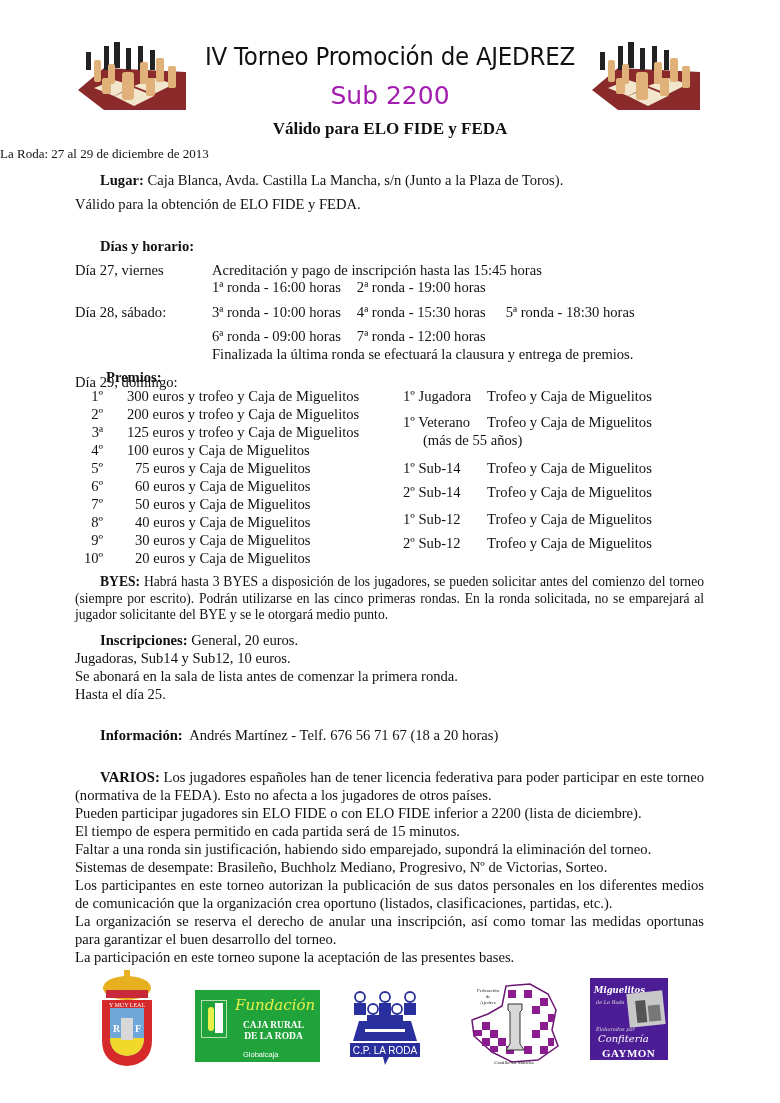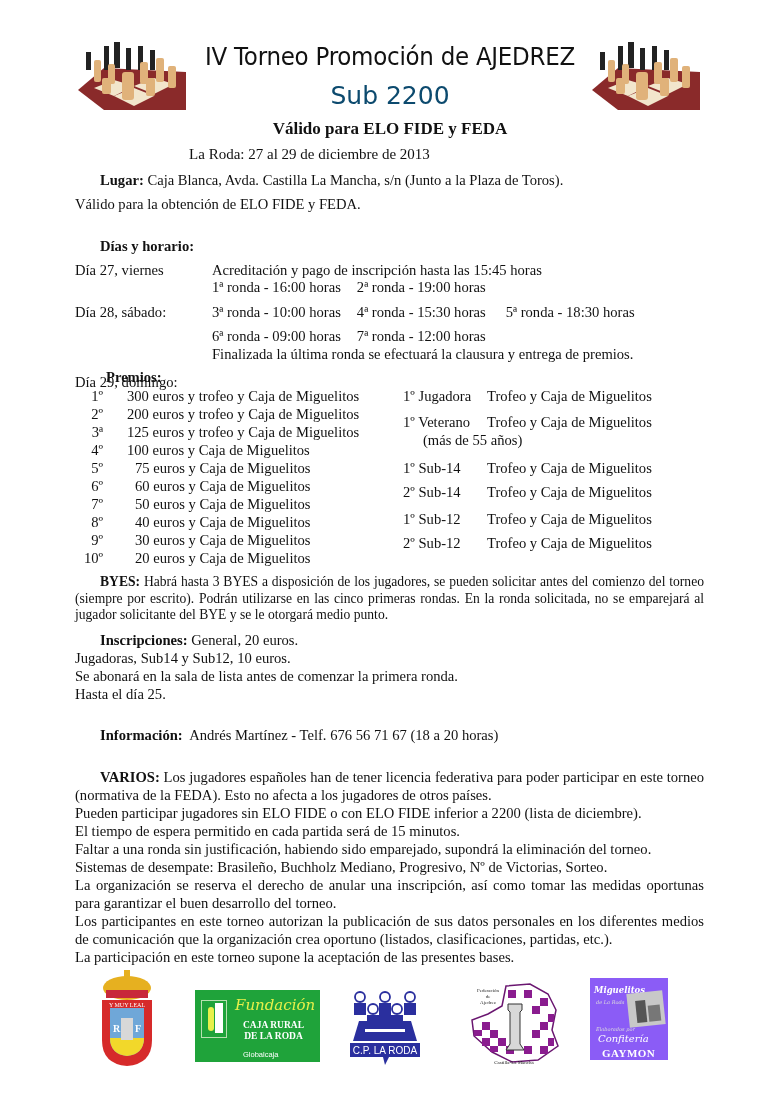--- a/index.html
+++ b/index.html
@@ -6,23 +6,23 @@
   html, body { width: 780px; height: 1103px; background: #ffffff; overflow: hidden; }
   body { position: relative; font-family: "Liberation Serif", serif; color: #111; font-size: 14.6px; line-height: 18px; }
 
   .abs { position: absolute; }
 
   
   .chess-img { position: absolute; width: 112px; height: 72px; }
   .chess-img.left { left: 74px; top: 38px; }
   .chess-img.right { left: 588px; top: 38px; }
   .title1 { position: absolute; left: 0; width: 780px; top: 40px; text-align: center; font-family: "DejaVu Sans", sans-serif; font-size: 25px; letter-spacing: -0.3px; color: #111; line-height: 34px; transform: scaleX(0.92); }
-  .title2 { position: absolute; left: 0; width: 780px; top: 79px; text-align: center; font-family: "DejaVu Sans", sans-serif; font-size: 25px; color: #0c4a6e; line-height: 34px; }
+  .title2 { position: absolute; left: 0; width: 780px; top: 79px; text-align: center; font-family: "DejaVu Sans", sans-serif; font-size: 25px; color: #a21caf; line-height: 34px; }
   .subtitle { position: absolute; left: 0; width: 780px; top: 118px; text-align: center; font-weight: bold; font-size: 17px; line-height: 22px; }
-  .dates { position: absolute; left: 0; width: 619px; top: 143px; text-align: center; font-size: 15px; line-height: 22px; }
+  .dates { position: absolute; left: 0; width: 619px; top: 143px; text-align: left; font-size: 13px; line-height: 22px; }
 
   .b { font-weight: bold; margin-left: 25px; }
   .para { position: absolute; left: 75px; width: 630px; }
   .justify { text-align: justify; text-align-last: left; }
   .sched-day { position: absolute; left: 75px; }
   .sched-col { position: absolute; left: 212px; white-space: nowrap; }
   .sched-col span { display: inline-block; }
 
   .prize-ord { position: absolute; width: 32px; text-align: right; }
   .prize-desc { position: absolute; white-space: nowrap; }
@@ -207,22 +207,22 @@
 <div class="para" style="top:726px;">
   <div style="white-space:pre"><span class="b">Información:</span><span>  Andrés Martínez - Telf. 676 56 71 67 (18 a 20 horas)</span></div>
 </div>
 
 <div class="para justify" style="top:768px; width:629px;">
   <div><span class="b">VARIOS:</span><span> Los jugadores españoles han de tener licencia federativa para poder participar en este torneo (normativa de la FEDA). Esto no afecta a los jugadores de otros países.</span></div>
   <div>Pueden participar jugadores sin ELO FIDE o con ELO FIDE inferior a 2200 (lista de diciembre).</div>
   <div>El tiempo de espera permitido en cada partida será de 15 minutos.</div>
   <div>Faltar a una ronda sin justificación, habiendo sido emparejado, supondrá la eliminación del torneo.</div>
   <div>Sistemas de desempate: Brasileño, Buchholz Mediano, Progresivo, Nº de Victorias, Sorteo.</div>
+  <div>Los participantes en este torneo autorizan la publicación de sus datos personales en los diferentes medios de comunicación que la organización crea oportuno (listados, clasificaciones, partidas, etc.).</div>
   <div>La organización se reserva el derecho de anular una inscripción, así como tomar las medidas oportunas para garantizar el buen desarrollo del torneo.</div>
-  <div>Los participantes en este torneo autorizan la publicación de sus datos personales en los diferentes medios de comunicación que la organización crea oportuno (listados, clasificaciones, partidas, etc.).</div>
   <div>La participación en este torneo supone la aceptación de las presentes bases.</div>
 </div>
 
 <div class="logo" style="left:96px; top:968px; width:62px; height:100px;">
   <svg width="62" height="100" viewBox="0 0 62 100">
     <ellipse cx="31" cy="20" rx="24" ry="12" fill="#e6b020"></ellipse>
     <rect x="10" y="22" width="42" height="8" fill="#c8283a"></rect>
     <rect x="28" y="2" width="6" height="10" fill="#e6b020"></rect>
     <path d="M6 32 H56 V72 Q56 96 31 98 Q6 96 6 72 Z" fill="#d62a2a"></path>
     <path d="M14 40 H48 V70 Q48 86 31 88 Q14 86 14 70 Z" fill="#6fa7d8"></path>
@@ -293,21 +293,21 @@
         <rect x="56" y="66" width="8" height="8"></rect>
     </g>
     <path d="M40 24 H54 V30 L52 32 V64 L56 70 H38 L42 64 V32 L40 30 Z" fill="#d8d8d8" stroke="#333" stroke-width="1"></path>
     <text x="20" y="12" text-anchor="middle" font-family="Liberation Serif, serif" font-size="5" fill="#222">Federación</text>
     <text x="20" y="18" text-anchor="middle" font-family="Liberation Serif, serif" font-size="5" fill="#222">de</text>
     <text x="20" y="24" text-anchor="middle" font-family="Liberation Serif, serif" font-size="5" fill="#222">Ajedrez</text>
     <text x="46" y="84" text-anchor="middle" font-family="Liberation Serif, serif" font-size="5" fill="#222">Castilla-La Mancha</text>
   </svg>
 </div>
 
-<div class="logo" style="left:590px; top:978px; width:78px; height:82px; background:#8b5cf6;">
+<div class="logo" style="left:590px; top:978px; width:78px; height:82px; background:#4c1d95;">
   <div style="position:absolute; left:4px; top:3px; font-family:'DejaVu Serif', serif; font-style:italic; font-weight:bold; font-size:8.5px; color:#fff;">Miguelitos</div>
   <div style="position:absolute; left:6px; top:15px; font-family:'DejaVu Serif', serif; font-style:italic; font-size:5px; color:#ddd;">de La Roda</div>
   <div style="position:absolute; left:38px; top:14px; width:36px; height:34px; background:#c8c8c8; transform:rotate(-6deg);">
     <div style="position:absolute; left:8px; top:8px; width:10px; height:22px; background:#555;"></div>
     <div style="position:absolute; left:20px; top:14px; width:12px; height:16px; background:#777;"></div>
   </div>
   <div style="position:absolute; left:6px; top:42px; font-family:'DejaVu Serif', serif; font-style:italic; font-size:5px; color:#ddd;">Elaborados por</div>
   <div style="position:absolute; left:8px; top:52px; font-family:'DejaVu Serif', serif; font-style:italic; font-size:10px; color:#fff;">Confitería</div>
   <div style="position:absolute; left:12px; top:66px; font-family:'Liberation Serif', serif; font-weight:bold; font-size:11px; color:#fff; letter-spacing:0.5px;">GAYMON</div>
 </div>

